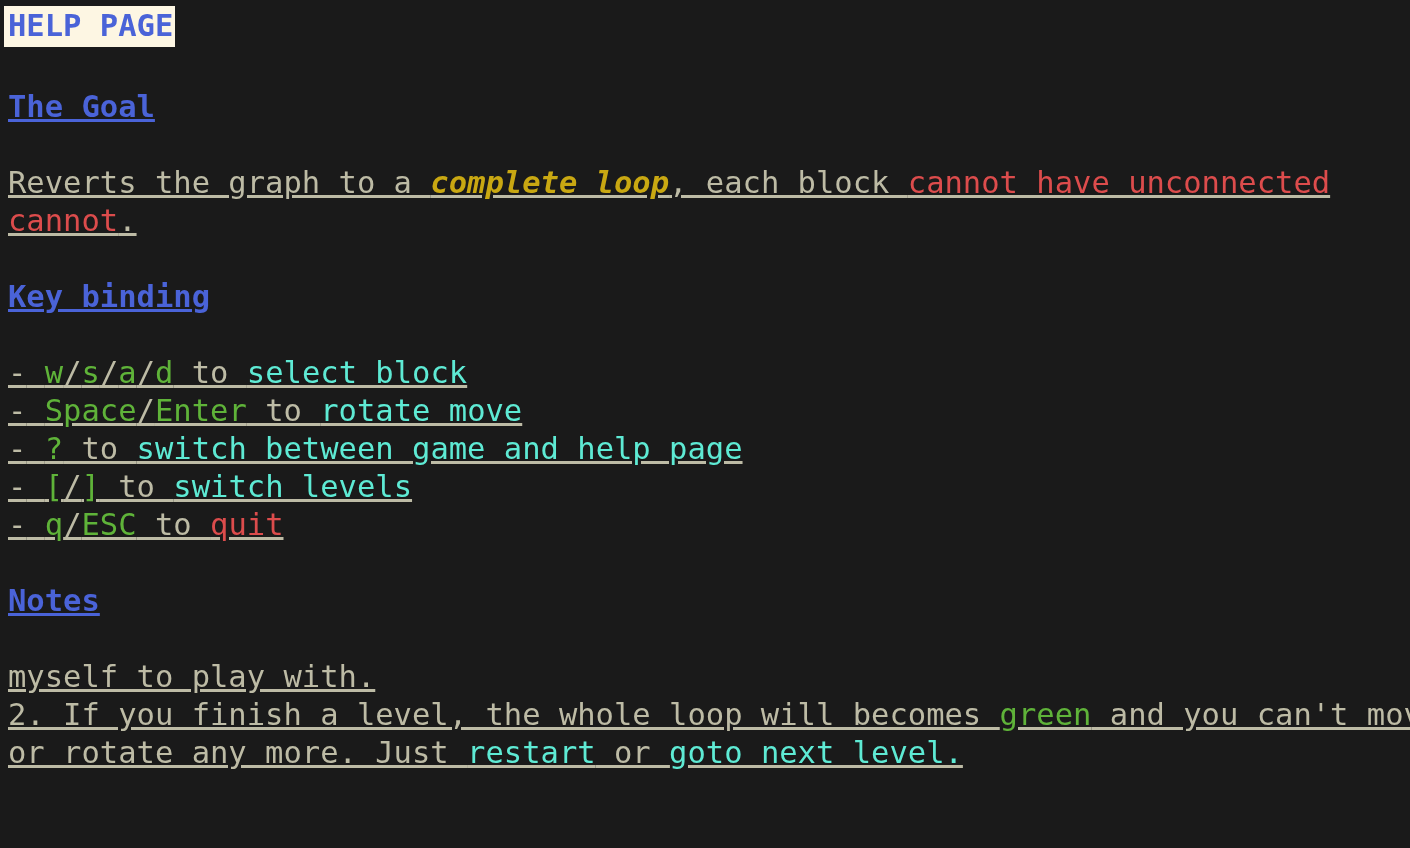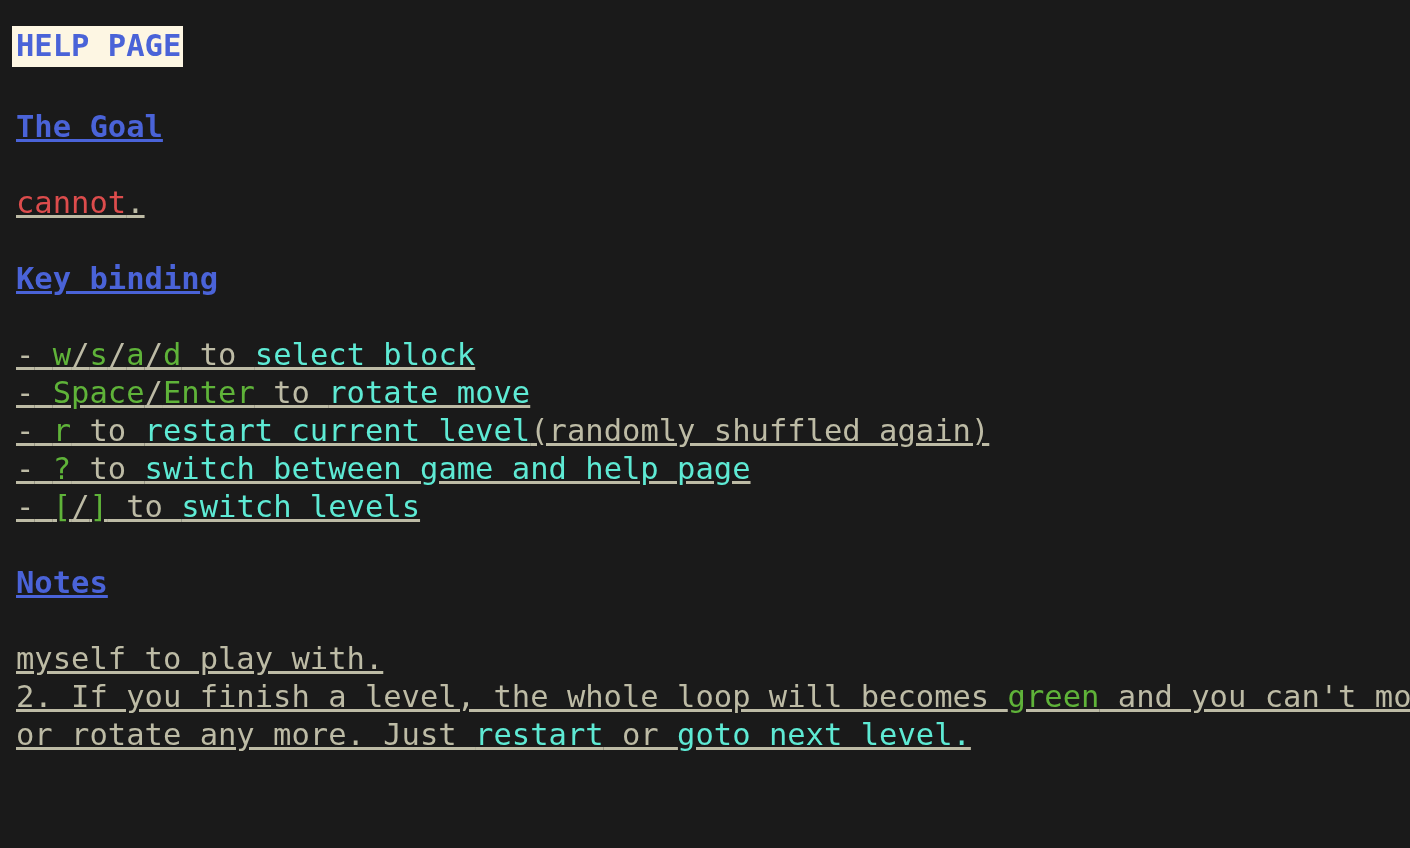--- a/index.html
+++ b/index.html
@@ -11,23 +11,22 @@
     width: 1410px;
     height: 848px;
     overflow: hidden;
     font-family: "DejaVu Sans Mono", "Liberation Mono", monospace;
     font-size: 30.5px;
     line-height: 38px;
     color: #bdbba5;
     -webkit-font-smoothing: antialiased;
   }
   .page {
-    padding: 12px;
+    padding: 4px;
     position: relative;
-    margin-top: 12px;
   }
   .line {
     white-space: pre;
     height: 38px;
     text-decoration: underline;
   }
   .blank { height: 38px; }
 
   
   .title-line { height: 44px; padding-top: 2px; }
@@ -63,40 +62,41 @@
   <div class="title-line">
     <span class="title">HELP PAGE</span>
   </div>
 
   <div class="blank"></div>
 
   <div class="line heading">The Goal</div>
 
   <div class="blank"></div>
 
+  <div class="line body"><span class="gray">Reverts the graph to a </span><span class="gold">complete loop</span><span class="gray">, each block </span><span class="red">cannot have unconnected</span></div>
   <div class="line body"><span class="red">cannot</span><span class="gray">.</span></div>
 
   <div class="blank"></div>
 
   <div class="line heading">Key binding</div>
 
   <div class="blank"></div>
 
   <div>
 
     <div class="line body"><span class="gray">-</span><span class="gray"> </span><span class="lime">w</span><span class="gray">/</span><span class="lime">s</span><span class="gray">/</span><span class="lime">a</span><span class="gray">/</span><span class="lime">d</span><span class="gray"> to </span><span class="teal">select block</span></div>
 
     <div class="line body"><span class="gray">-</span><span class="gray"> </span><span class="lime">Space</span><span class="gray">/</span><span class="lime">Enter</span><span class="gray"> to </span><span class="teal">rotate move</span></div>
 
-    <div class="line body"><span class="gray">-</span><span class="gray"> </span><span class="lime">r</span><span class="gray"> to </span><span class="teal">restart current level</span><span class="gray">(randomly shuffled again)</span></div>
 
     <div class="line body"><span class="gray">-</span><span class="gray"> </span><span class="lime">?</span><span class="gray"> to </span><span class="teal">switch between game and help page</span></div>
 
     <div class="line body"><span class="gray">-</span><span class="gray"> </span><span class="lime">[</span><span class="gray">/</span><span class="lime">]</span><span class="gray"> to </span><span class="teal">switch levels</span></div>
 
+    <div class="line body"><span class="gray">-</span><span class="gray"> </span><span class="lime">q</span><span class="gray">/</span><span class="lime">ESC</span><span class="gray"> to </span><span class="red">quit</span></div>
 
   </div>
 
   <div class="blank"></div>
 
   <div class="line heading">Notes</div>
 
   <div class="blank"></div>
 
   <div>

